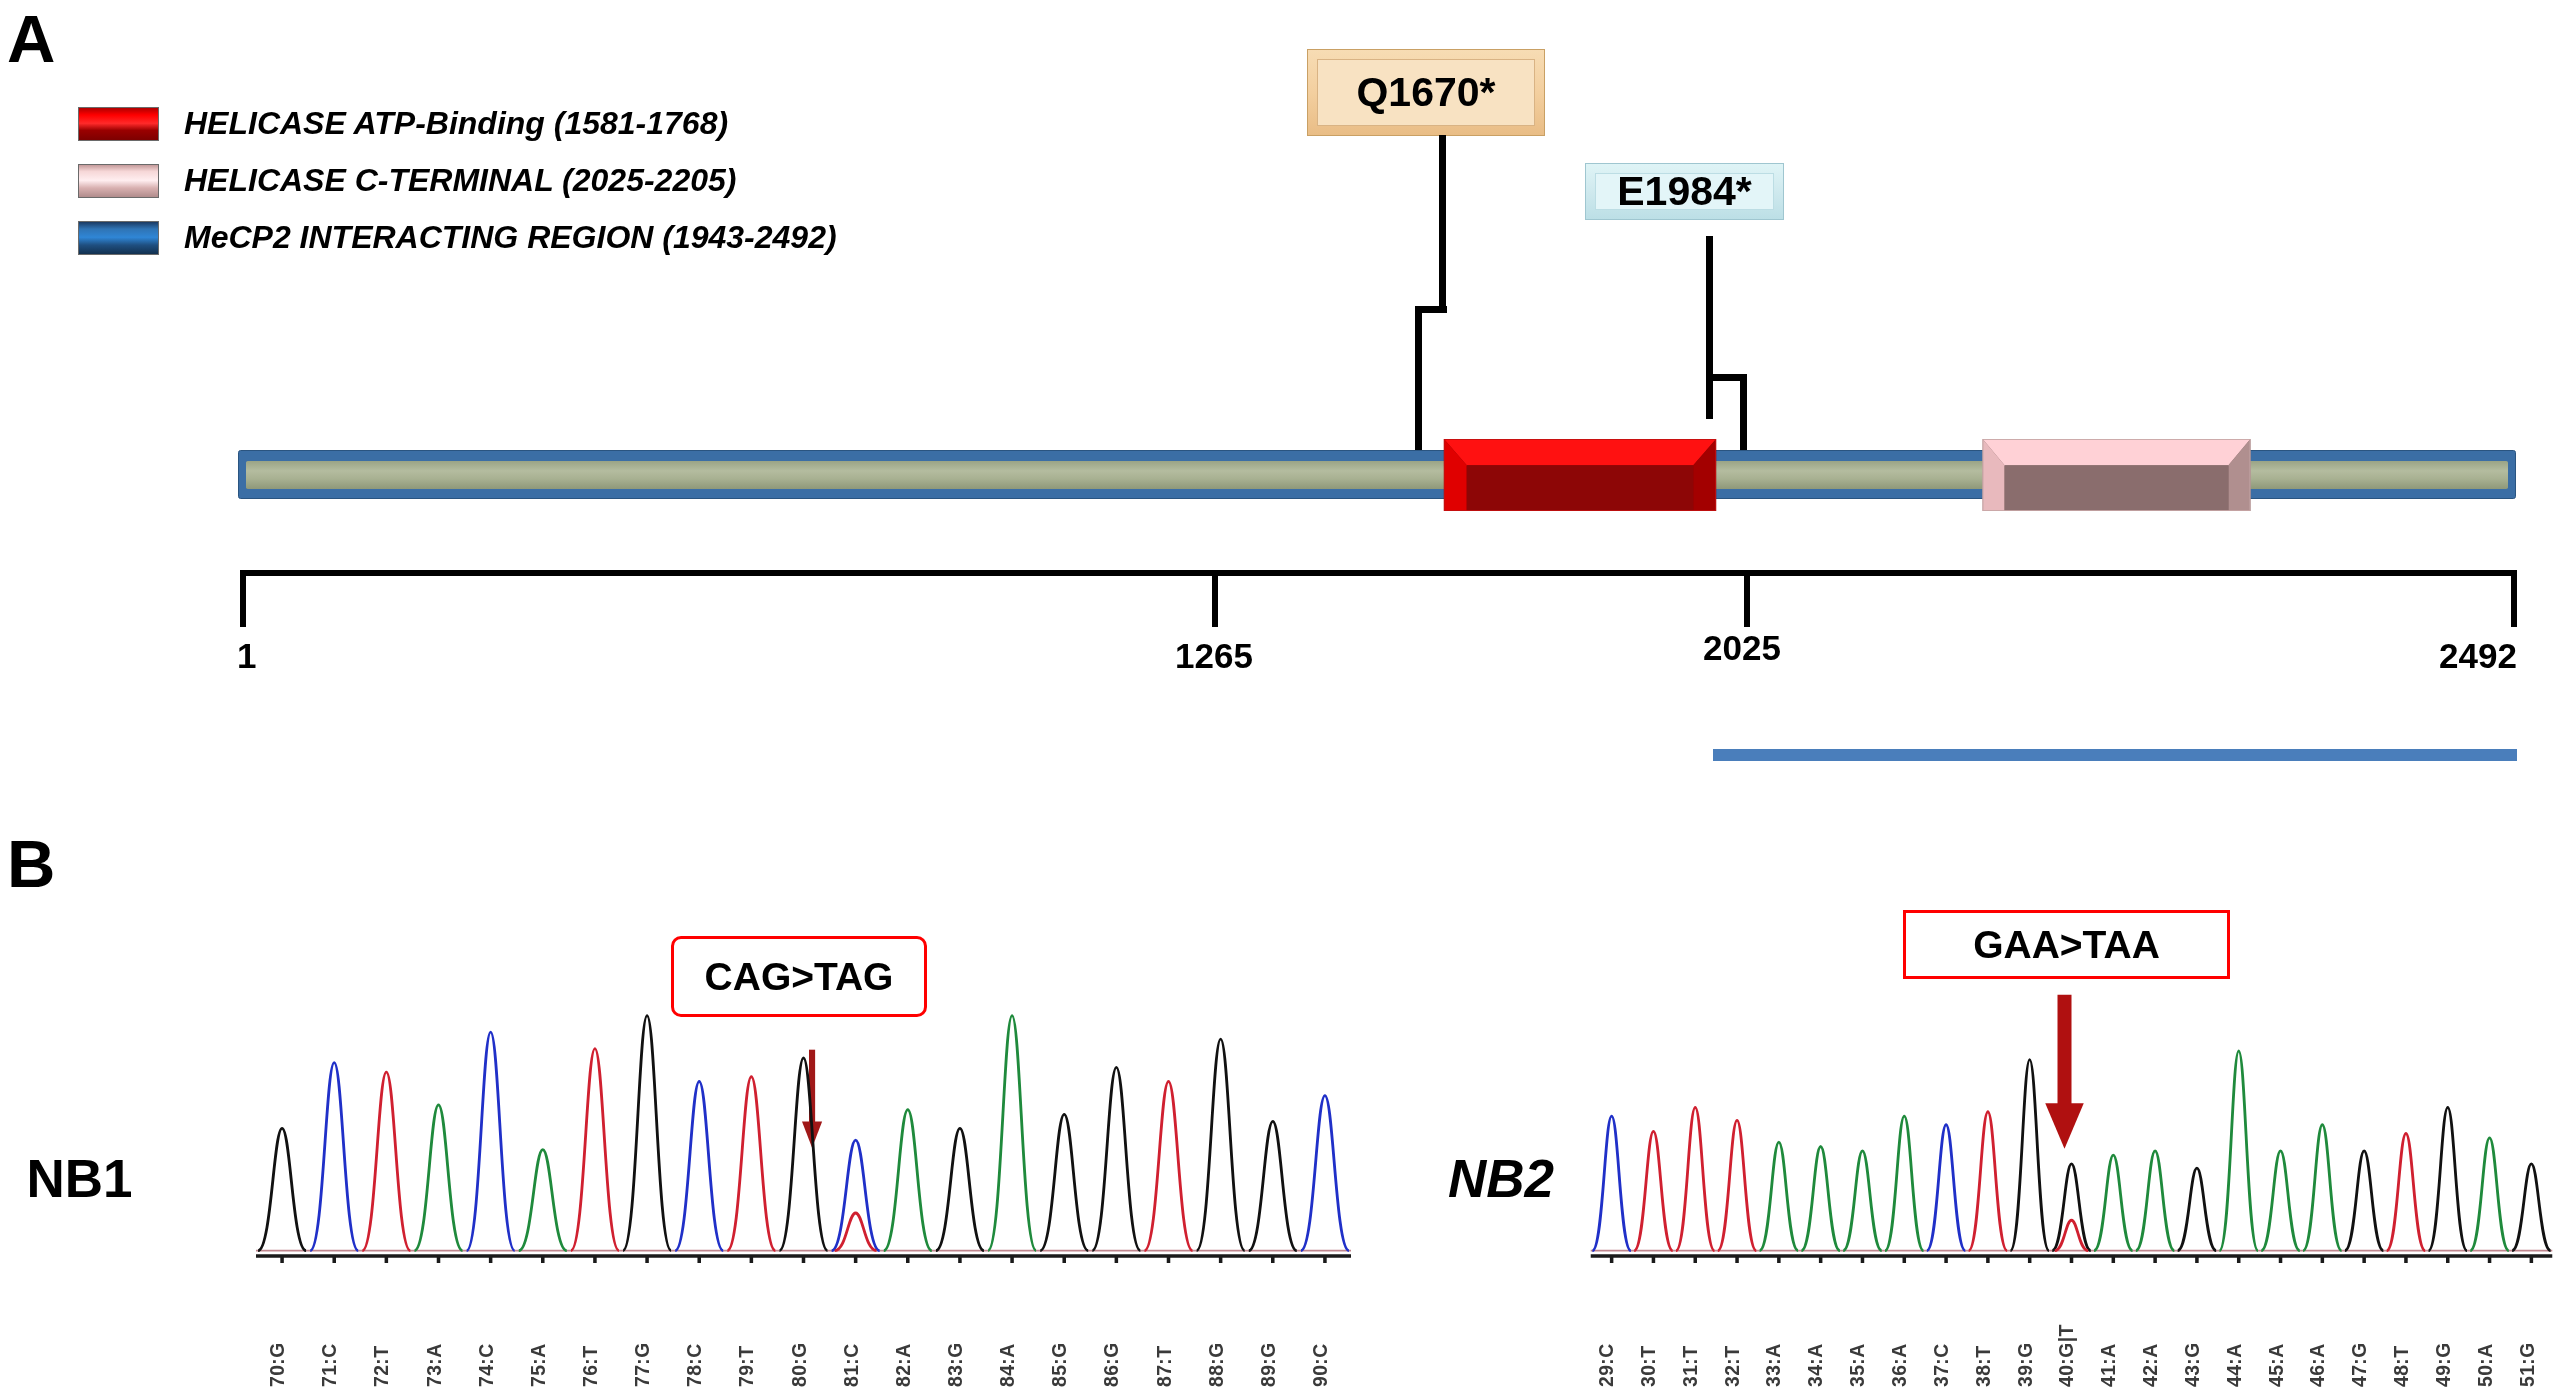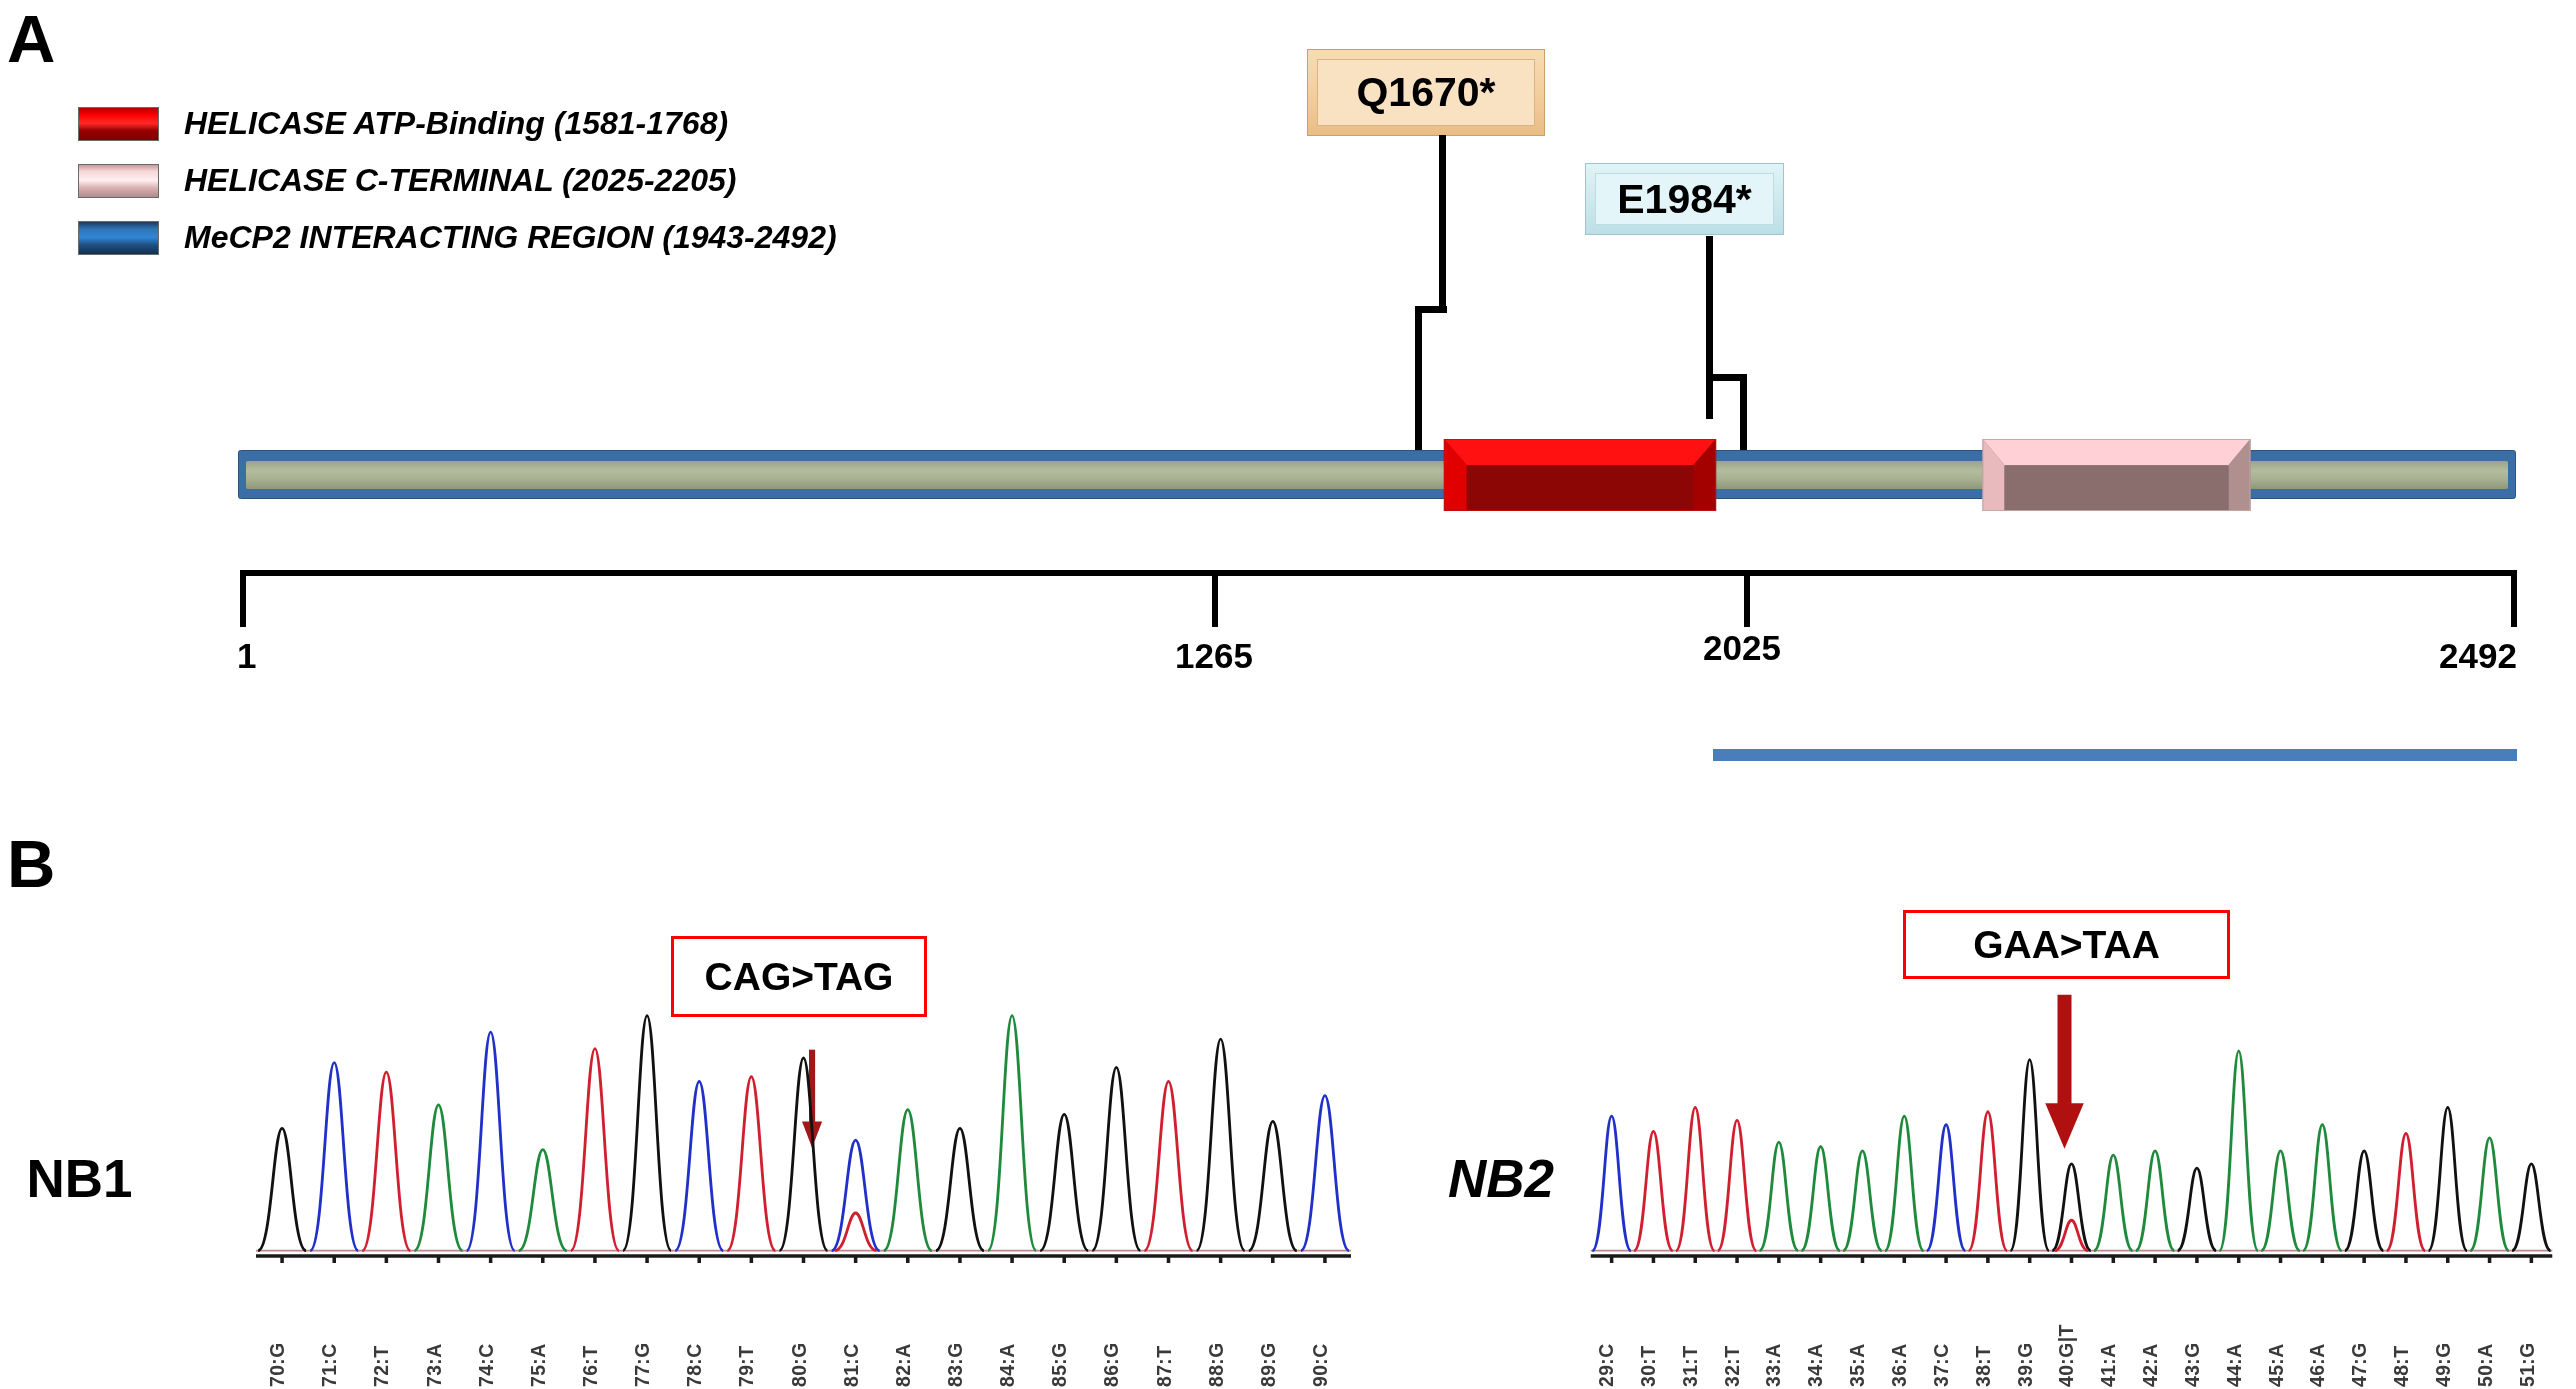--- a/index.html
+++ b/index.html
@@ -82,21 +82,21 @@
     <span class="legend-swatch sw-blue"></span>
     <span class="legend-label">MeCP2  INTERACTING REGION (1943-2492)</span>
   </div>
 </div>
 
 <div class="callout co-tan" style="left:1307px;top:49px;width:238px;height:87px;">
   <div class="inner"></div>
   <span>Q1670*</span>
 </div>
 
-<div class="callout co-cyan" style="left:1585px;top:163px;width:199px;height:72px;">
+<div class="callout co-cyan" style="left:1585px;top:163px;width:199px;height:57px;">
   <div class="inner"></div>
   <span>E1984*</span>
 </div>
 
 <div class="leader" style="left:1439px;top:135px;width:7px;height:177px;"></div>
 <div class="leader" style="left:1415px;top:306px;width:32px;height:7px;"></div>
 <div class="leader" style="left:1415px;top:306px;width:7px;height:156px;"></div>
 
 <div class="leader" style="left:1706px;top:236px;width:7px;height:183px;"></div>
 <div class="leader" style="left:1706px;top:374px;width:41px;height:7px;"></div>
@@ -137,21 +137,21 @@
 <div class="tick-label" style="left:1703px;top:628px;">2025</div>
 <div class="tick-label" style="left:2439px;top:636px;">2492</div>
 
 <div class="mecp2-bar" style="left:1713px;top:749px;width:804px;"></div>
 
 <div class="abs panel-letter" style="left:7px;top:830px;">B</div>
 
 <div class="sample-label" style="left:26.5px;top:1148px;">NB1</div>
 <div class="sample-label" style="left:1448px;top:1148px;font-style:italic;">NB2</div>
 
-<div class="mutbox" style="left:671px;top:936px;width:256px;height:81px;">
+<div class="mutbox" style="left:671px;top:936px;width:256px;height:81px;border-radius:10px;">
   <span>CAG&gt;TAG</span>
 </div>
 
 <div class="mutbox" style="left:1903px;top:910px;width:327px;height:69px;">
   <span>GAA&gt;TAA</span>
 </div>
 
 <svg class="abs" style="left:795px;top:1049px;" width="35" height="102" viewBox="0 0 40 115">
   <rect x="16" y="0" width="7" height="88" fill="#a01818"></rect>
   <polygon points="8,82 31,82 19.5,112" fill="#a01818"></polygon>

